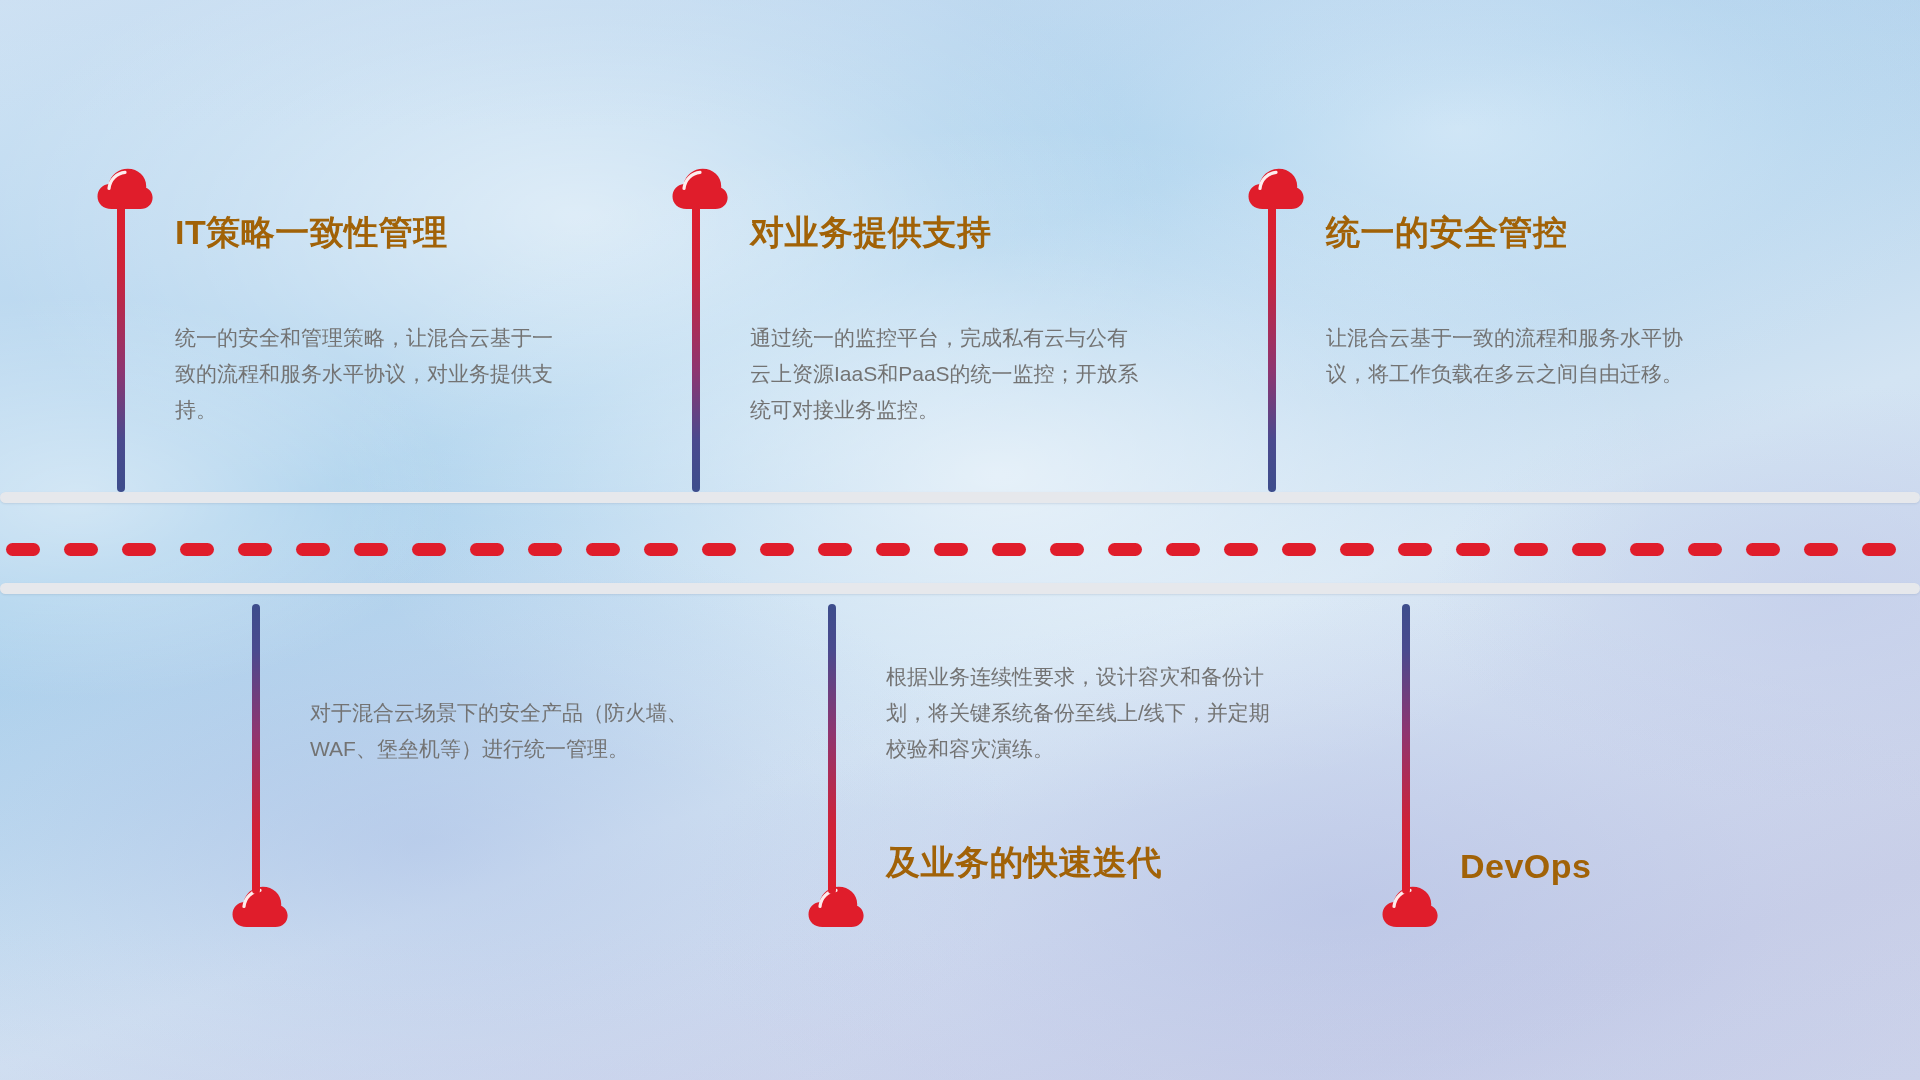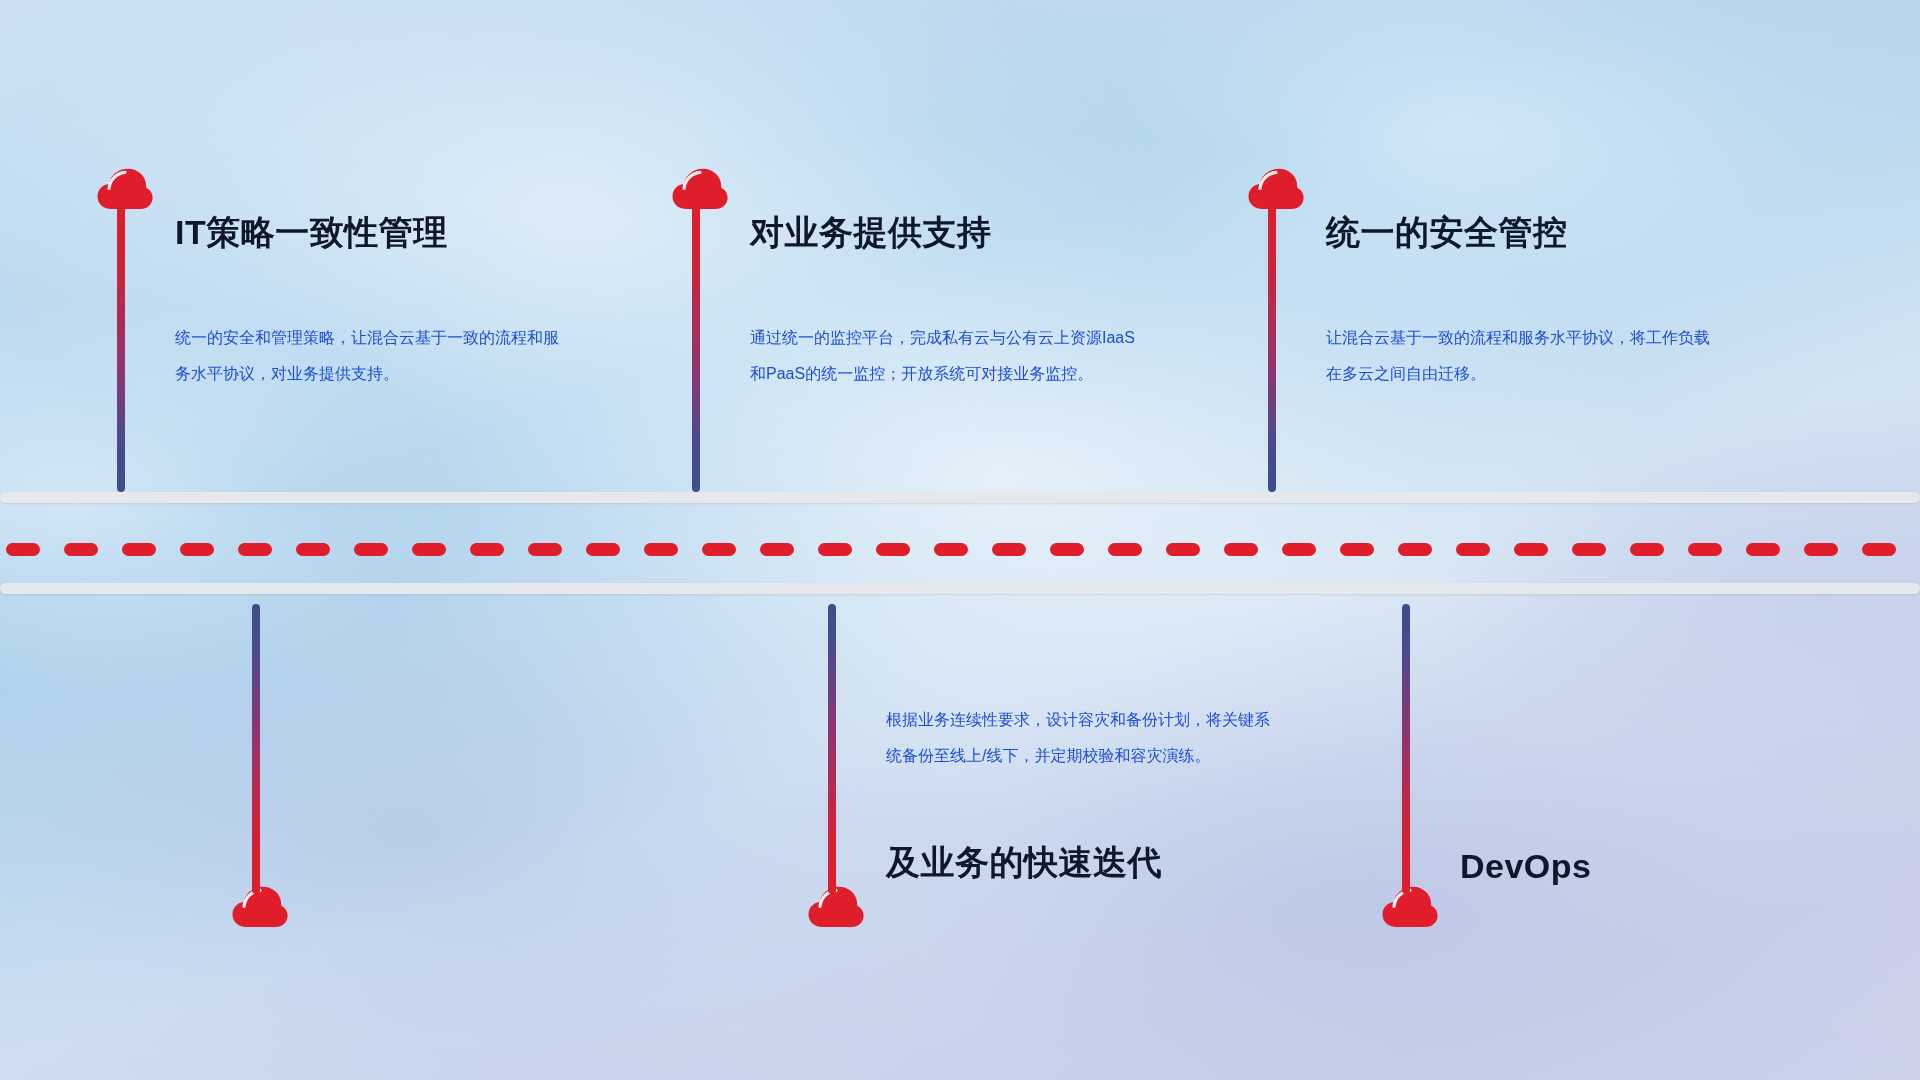--- a/index.html
+++ b/index.html
@@ -127,43 +127,43 @@
   .pole.down {
     background:linear-gradient(to bottom,#e01d2b 0%,#cf2238 22%,#8e3570 58%,#4a4a8e 82%,#3d4d8c 100%);
   }
   .pole.up {
     background:linear-gradient(to bottom,#3d4d8c 0%,#4a4a8e 16%,#8e3570 44%,#cf2238 76%,#e01d2b 100%);
   }
 
   .heading {
     font-size:34px;
     font-weight:bold;
-    color:#0f172a;
+    color:#a16207;
     letter-spacing:0.5px;
     white-space:nowrap;
   }
 
   .body-text {
-    font-size:16px;
+    font-size:21px;
     line-height:36px;
-    color:#1d4ed8;
+    color:#737373;
     width:390px;
   }
 
   
   .item.top .cloud { position:absolute; top:0; left:0; }
   .item.top .pole  { left:20px; top:34px; height:290px; }
   .item.top .heading { position:absolute; left:78px; top:42px; }
   .item.top .body-text { position:absolute; left:78px; top:152px; }
 
   
   .item.bot .cloud { position:absolute; bottom:0; left:0; }
   .item.bot .pole  { left:20px; bottom:34px; height:290px; }
   .item.bot .heading { position:absolute; left:78px; bottom:42px; }
-  .item.bot .body-text { position:absolute; left:78px; bottom:154px; }
+  .item.bot .body-text { position:absolute; left:78px; bottom:161px; }
 
   
   #item-it-policy      { left:97px;   top:168px; }
   #item-monitoring     { left:672px;  top:168px; }
   #item-container      { left:1248px; top:168px; }
 
   #item-security       { left:232px;  top:478px;  height:450px; }
   #item-continuity     { left:808px;  top:478px;  height:450px; }
   #item-devops         { left:1382px; top:478px;  height:450px; }
 
@@ -271,20 +271,21 @@
     <div class="cloud">
       <svg viewBox="0 0 56 42" xmlns="http://www.w3.org/2000/svg">
         <path d="M14.5 41 C6.2 41 0.5 35.4 0.5 28.4 C0.5 22.0 5.3 16.8 11.7 16.0
                  C13.6 6.9 21.6 0.8 30.8 0.8 C41.0 0.8 49.2 8.5 49.2 18.0
                  C49.2 18.6 49.2 19.2 49.1 19.7 C53.2 21.6 55.6 25.4 55.6 29.7
                  C55.6 36.1 50.3 41 43.4 41 Z" fill="#e01d2b"></path>
         <path d="M12.0 20.5 C13.0 11.5 19.8 5.2 28.0 4.4" stroke="#ffffff" stroke-width="3.2" stroke-linecap="round" fill="none" opacity="0.92"></path>
       </svg>
     </div>
     <div class="pole up"></div>
+    <div class="body-text">对于混合云场景下的安全产品（防火墙、WAF、堡垒机等）进行统一管理。</div>
   </div>
 
   <div class="item bot" id="item-continuity">
     <div class="cloud">
       <svg viewBox="0 0 56 42" xmlns="http://www.w3.org/2000/svg">
         <path d="M14.5 41 C6.2 41 0.5 35.4 0.5 28.4 C0.5 22.0 5.3 16.8 11.7 16.0
                  C13.6 6.9 21.6 0.8 30.8 0.8 C41.0 0.8 49.2 8.5 49.2 18.0
                  C49.2 18.6 49.2 19.2 49.1 19.7 C53.2 21.6 55.6 25.4 55.6 29.7
                  C55.6 36.1 50.3 41 43.4 41 Z" fill="#e01d2b"></path>
         <path d="M12.0 20.5 C13.0 11.5 19.8 5.2 28.0 4.4" stroke="#ffffff" stroke-width="3.2" stroke-linecap="round" fill="none" opacity="0.92"></path>

